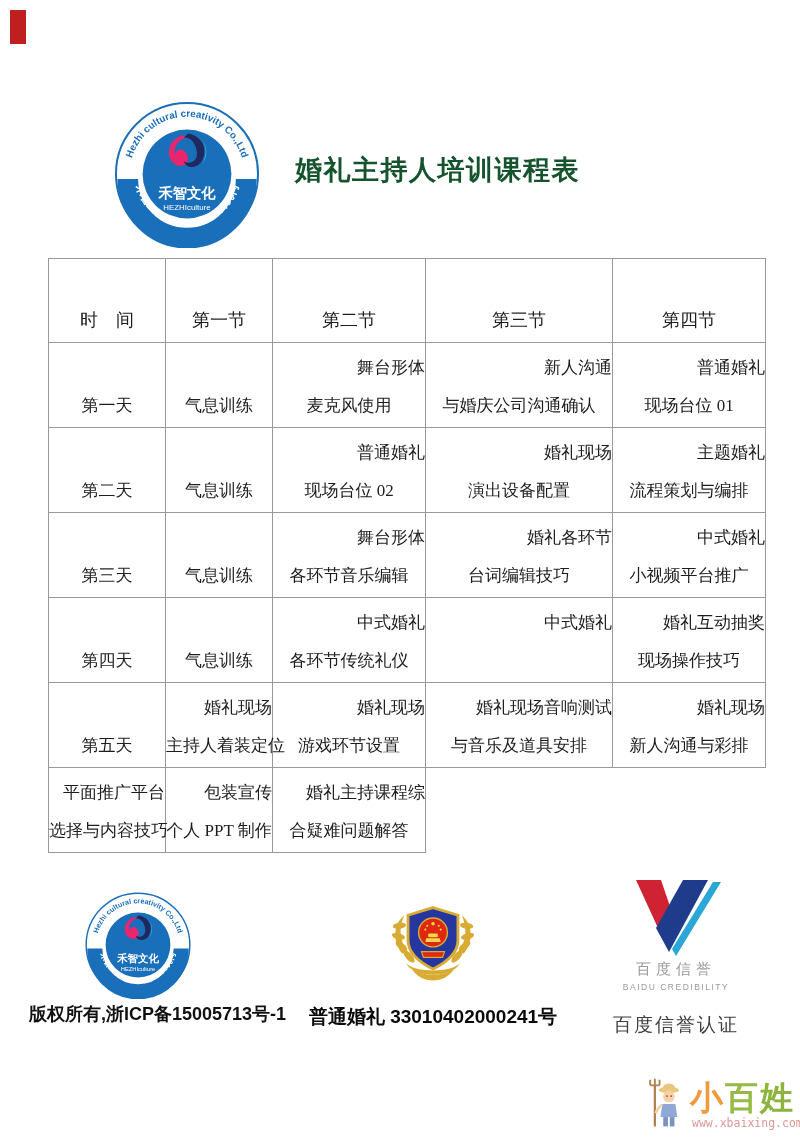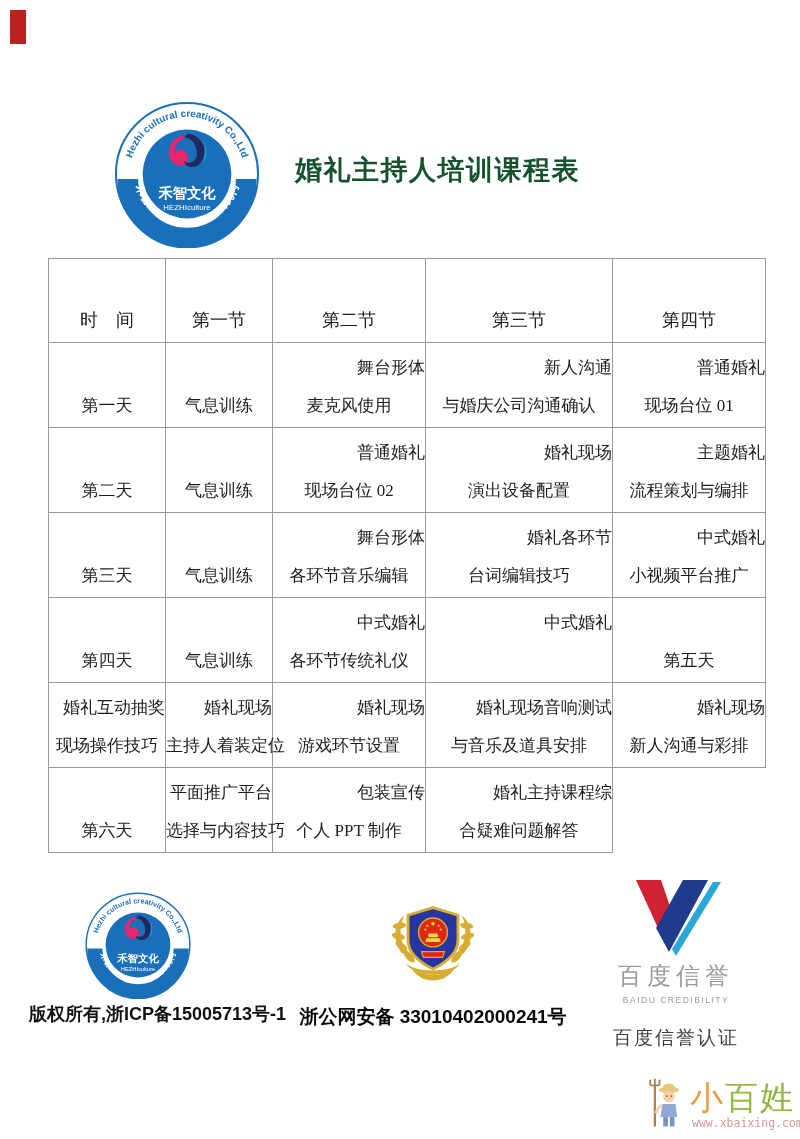--- a/index.html
+++ b/index.html
@@ -41,28 +41,28 @@
   }
   .police-badge { position:absolute; left:385px; top:896px; width:96px; height:96px; }
   .police-text {
     position:absolute; left:290px; top:1004px; width:286px; text-align:center;
     font-family:"Liberation Sans","DejaVu Sans",sans-serif; font-size:19px; font-weight:bold;
     color:#0a0a0a; white-space:nowrap;
   }
   .baidu-block { position:absolute; left:606px; top:880px; width:140px; text-align:center;
     font-family:"Liberation Sans","DejaVu Sans",sans-serif; }
   .baidu-v { display:block; margin:0 auto; width:96px; height:76px; }
-  .baidu-cn { font-size:24px; color:#9a9a9a; letter-spacing:5px; margin-top:4px; }
+  .baidu-cn { font-size:15px; color:#9a9a9a; letter-spacing:5px; margin-top:4px; }
   .baidu-en { font-size:8.5px; color:#9a9a9a; letter-spacing:1.5px; margin-top:3px; }
   .baidu-cert { font-size:19px; color:#3f3f3f; letter-spacing:2px; margin-top:20px; }
 
   
   .watermark { position:absolute; left:646px; top:1074px; width:150px; height:60px; }
   .wm-farmer { position:absolute; left:2px; top:2px; width:38px; height:56px; }
-  .wm-name { position:absolute; left:44px; top:2px; font-size:33px; font-weight:normal;
+  .wm-name { position:absolute; left:44px; top:2px; font-size:33px; font-weight:bold;
     font-family:"Liberation Sans","DejaVu Sans",sans-serif; letter-spacing:2px; white-space:nowrap; }
   .wm-c1 { color:#f09a3c; } .wm-c2 { color:#95bb44; } .wm-c3 { color:#8db53e; }
   .wm-url { position:absolute; left:46px; top:42px; font-family:"DejaVu Sans Mono","Liberation Mono",monospace;
     font-size:11.5px; color:#dd9898; white-space:nowrap; }
 </style>
 </head>
 <body>
 
 <div class="page">
 
@@ -167,45 +167,42 @@
       <div class="cell ">
         <div class="ln l2">气息训练</div>
       </div>
       <div class="cell ">
         <div class="ln l1">中式婚礼</div>
         <div class="ln l2">各环节传统礼仪</div>
       </div>
       <div class="cell ">
         <div class="ln l1">中式婚礼</div>
       </div>
-      <div class="cell day">
-        <div class="ln l2">第五天</div>
-      </div>
       <div class="cell ">
         <div class="ln l1">婚礼互动抽奖</div>
         <div class="ln l2">现场操作技巧</div>
       </div>
+      <div class="cell day">
+        <div class="ln l2">第五天</div>
+      </div>
       <div class="cell ">
         <div class="ln l1">婚礼现场</div>
         <div class="ln l2">主持人着装定位</div>
       </div>
       <div class="cell ">
         <div class="ln l1">婚礼现场</div>
         <div class="ln l2">游戏环节设置</div>
       </div>
       <div class="cell ">
         <div class="ln l1">婚礼现场音响测试</div>
         <div class="ln l2">与音乐及道具安排</div>
       </div>
       <div class="cell ">
         <div class="ln l1">婚礼现场</div>
         <div class="ln l2">新人沟通与彩排</div>
-      </div>
-      <div class="cell day">
-        <div class="ln l2">第六天</div>
       </div>
       <div class="cell ">
         <div class="ln l1">平面推广平台</div>
         <div class="ln l2">选择与内容技巧</div>
       </div>
       <div class="cell ">
         <div class="ln l1">包装宣传</div>
         <div class="ln l2">个人 PPT 制作</div>
       </div>
       <div class="cell ">
@@ -258,21 +255,21 @@
       <circle cx="50" cy="29" r="1.8"></circle>
       <circle cx="44" cy="31" r="1.1"></circle>
         <circle cx="56" cy="31" r="1.1"></circle>
       <circle cx="42" cy="35" r="1.1"></circle>
         <circle cx="58" cy="35" r="1.1"></circle>
       <path d="M43,44 h14 l1,4 h-16 Z"></path>
       <rect x="45" y="39" width="10" height="4" rx="1"></rect>
     </g>
     <path d="M38,58 h24 l-2,6 h-20 Z" fill="#de2910" stroke="#d8ab32" stroke-width="1.2"></path>
   </svg>
-  <div class="police-text">浙公网安备 33010402000241号</div>
+  <div class="police-text">普通婚礼 33010402000241号</div>
 
   <div class="baidu-block">
     <svg class="baidu-v" viewBox="0 0 96 76">
       <polygon points="8,0 33,0 48,44 35,59" fill="#cf2333"></polygon>
       <polygon points="55,0 80,0 41,72 28,48" fill="#1f3c8c"></polygon>
       <polygon points="85,2 93,2 48,76 44,69" fill="#2aa7d7"></polygon>
     </svg>
     <div class="baidu-cn">百度信誉</div>
     <div class="baidu-en">BAIDU CREDIBILITY</div>
     <div class="baidu-cert">百度信誉认证</div>

